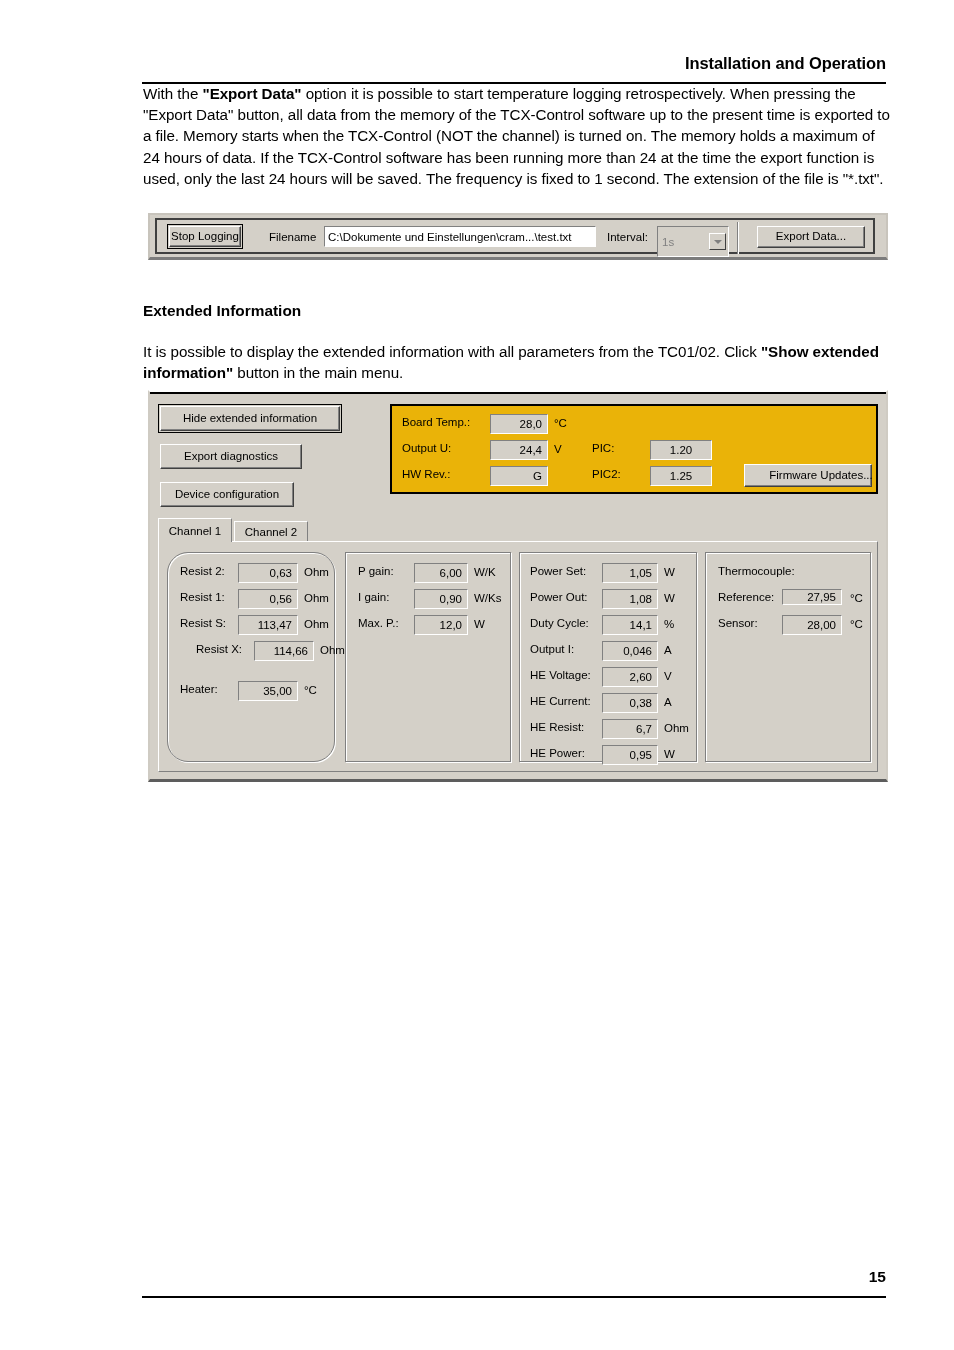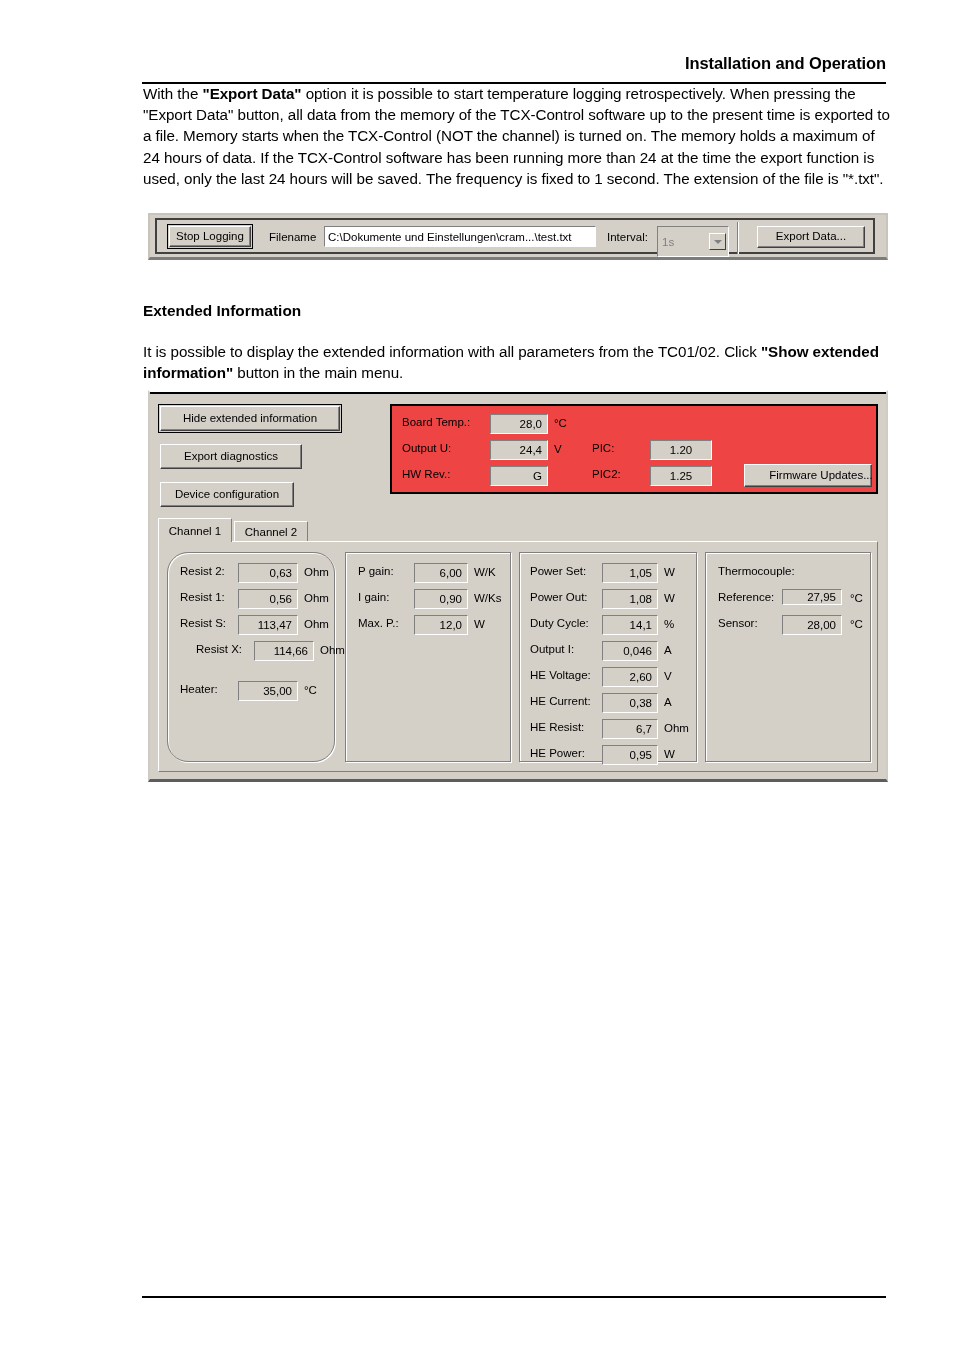--- a/index.html
+++ b/index.html
@@ -142,21 +142,21 @@
     border: 2px solid #404040;
     background: #d4d0c8;
   }
   #logging-divider {
     position: absolute;
     left: 580px; top: 2px; width: 2px; height: 32px;
     background: #808080;
     border-right: 1px solid #ffffff;
   }
   #stop-logging-btn {
-    position: absolute; left: 12px; top: 6px; width: 82px; height: 21px;
+    position: absolute; left: 12px; top: 6px; width: 72px; height: 21px;
   }
   #filename-label {
     position: absolute; left: 112px; top: 12px;
   }
   #filename-box {
     position: absolute; left: 167px; top: 6px; width: 272px; height: 21px;
   }
   #interval-label {
     position: absolute; left: 450px; top: 12px;
   }
@@ -213,21 +213,21 @@
 
   
   #hide-ext-btn  { position: absolute; left: 10px; top: 14px;  width: 180px; height: 25px; }
   #export-diag-btn { position: absolute; left: 10px; top: 52px;  width: 142px; height: 25px; }
   #device-conf-btn { position: absolute; left: 10px; top: 90px;  width: 134px; height: 25px; }
 
   
   #board-group {
     position: absolute; left: 240px; top: 12px; width: 488px; height: 90px;
     border: 2px solid #000000;
-    background: #ef4444;
+    background: #eab308;
   }
 
   
   #tab-strip { position: absolute; left: 8px; top: 128px; width: 720px; height: 22px; }
   .tab {
     position: absolute; top: 0; height: 22px;
     background: #d4d0c8;
     border-top: 1px solid #ffffff;
     border-left: 1px solid #ffffff;
     border-right: 1px solid #808080;
@@ -458,15 +458,16 @@
         <div class="prow" style="left:12px; top:62px; width:150px;">
           <span class="pl lbl">Sensor:</span>
           <span class="pf field" style="left:64px; top:0; width:60px; height:20px;">28,00</span>
           <span class="pu" style="left:132px;">°C</span>
         </div>
       </div>
 
     </div>
   </div>
 
+  <div class="page-number">15</div>
   <div class="rule-bottom"></div>
 
 </div>
 
 </body></html>

